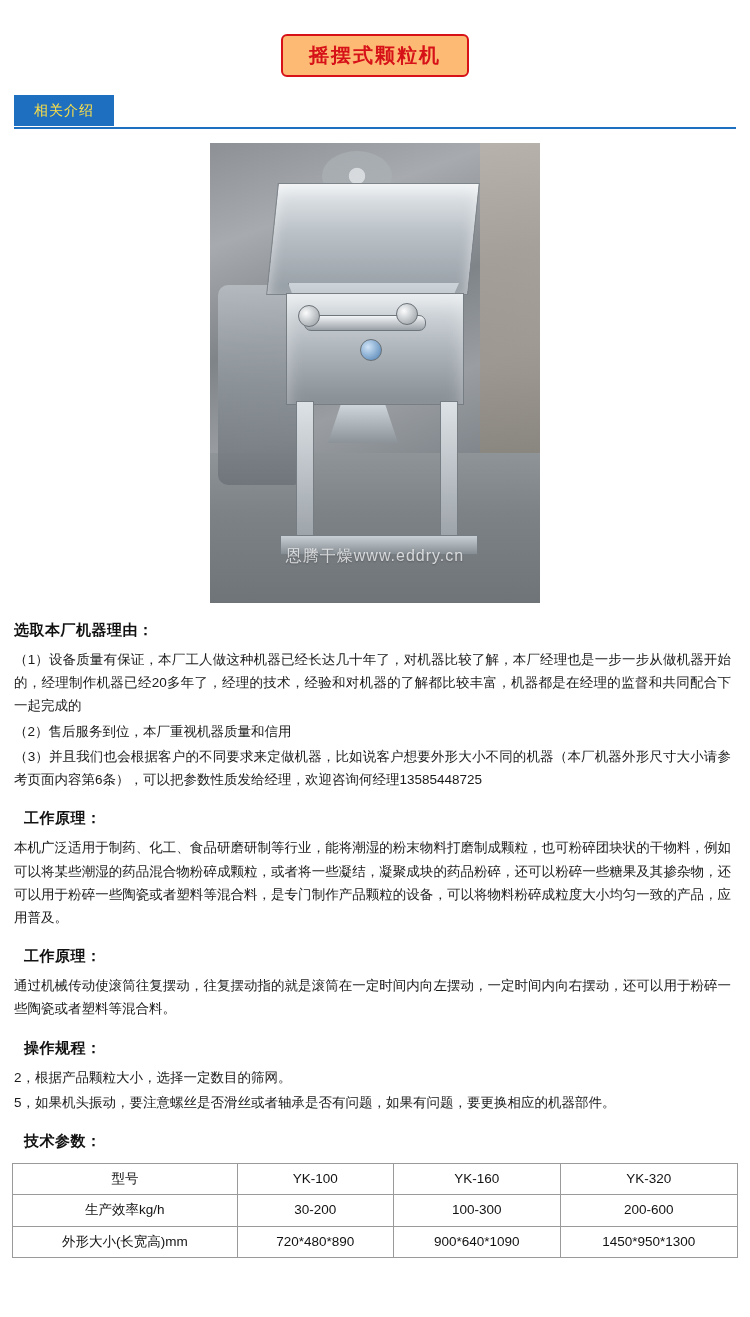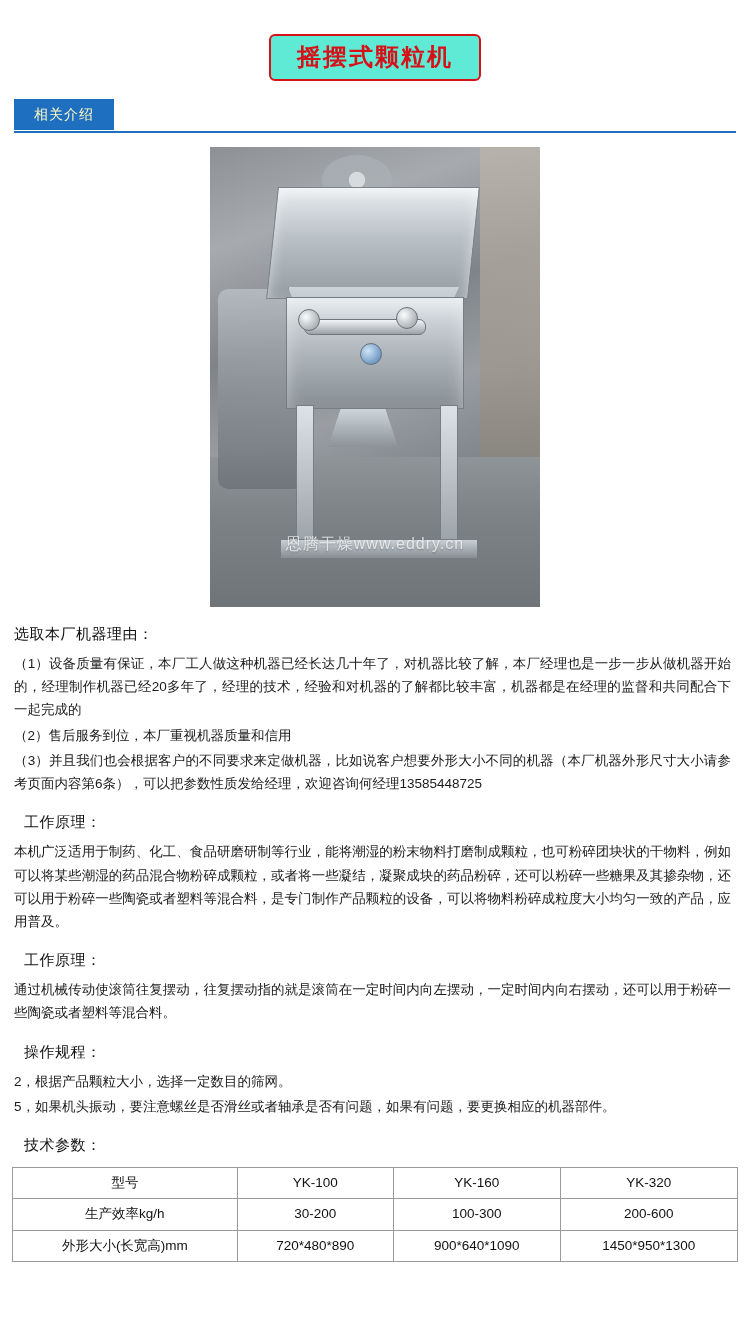--- a/index.html
+++ b/index.html
@@ -24,39 +24,39 @@
     display: flex;
     justify-content: center;
     align-items: center;
     padding-top: 34px;
     padding-bottom: 12px;
   }
   .title-box {
     border: 2px solid #d61118;
     border-radius: 6px;
     color: #d61118;
-    font-size: 24px;
+    font-size: 20px;
     font-weight: bold;
     letter-spacing: 2px;
     padding: 9px 26px 10px 26px;
     line-height: 1;
-    background: #5eead4;
+    background: #fdba74;
   }
   
   .tabbar {
     position: relative;
     height: 34px;
     margin-top: 6px;
   }
   .tab {
     position: absolute;
     left: 14px;
     top: 0;
     background: #1e6fc0;
-    color: #fef9c3;
+    color: #fde047;
     font-size: 14px;
     padding: 8px 20px 9px 20px;
     line-height: 1;
     letter-spacing: 1px;
   }
   .tab-underline {
     position: absolute;
     left: 14px;
     right: 14px;
     bottom: 0;
@@ -166,35 +166,35 @@
     position: absolute;
     left: 112px; top: 8px;
     width: 70px; height: 50px;
     border-radius: 50%;
     background: radial-gradient(circle at 50% 50%, #e9ecef 0 18%, #aab0b5 20% 100%);
     opacity: .75;
   }
   .ph-watermark {
     position: absolute;
     left: 0; right: 0;
-    bottom: 52px;
+    bottom: 36px;
     text-align: center;
     color: rgba(255,255,255,.72);
     font-size: 16px;
     letter-spacing: 1px;
     text-shadow: 0 1px 2px rgba(0,0,0,.25);
   }
   
   .content {
     padding: 0 14px;
     margin-top: 18px;
   }
   h3.sec {
     font-size: 15px;
-    font-weight: normal;
+    font-weight: bold;
     margin: 18px 0 8px 0;
     color: #111;
     letter-spacing: .5px;
   }
   h3.sec.indent { margin-left: 10px; }
   p.para {
     font-size: 13.5px;
     line-height: 1.72;
     margin: 0 5px 2px 0;
     color: #1a1a1a;

